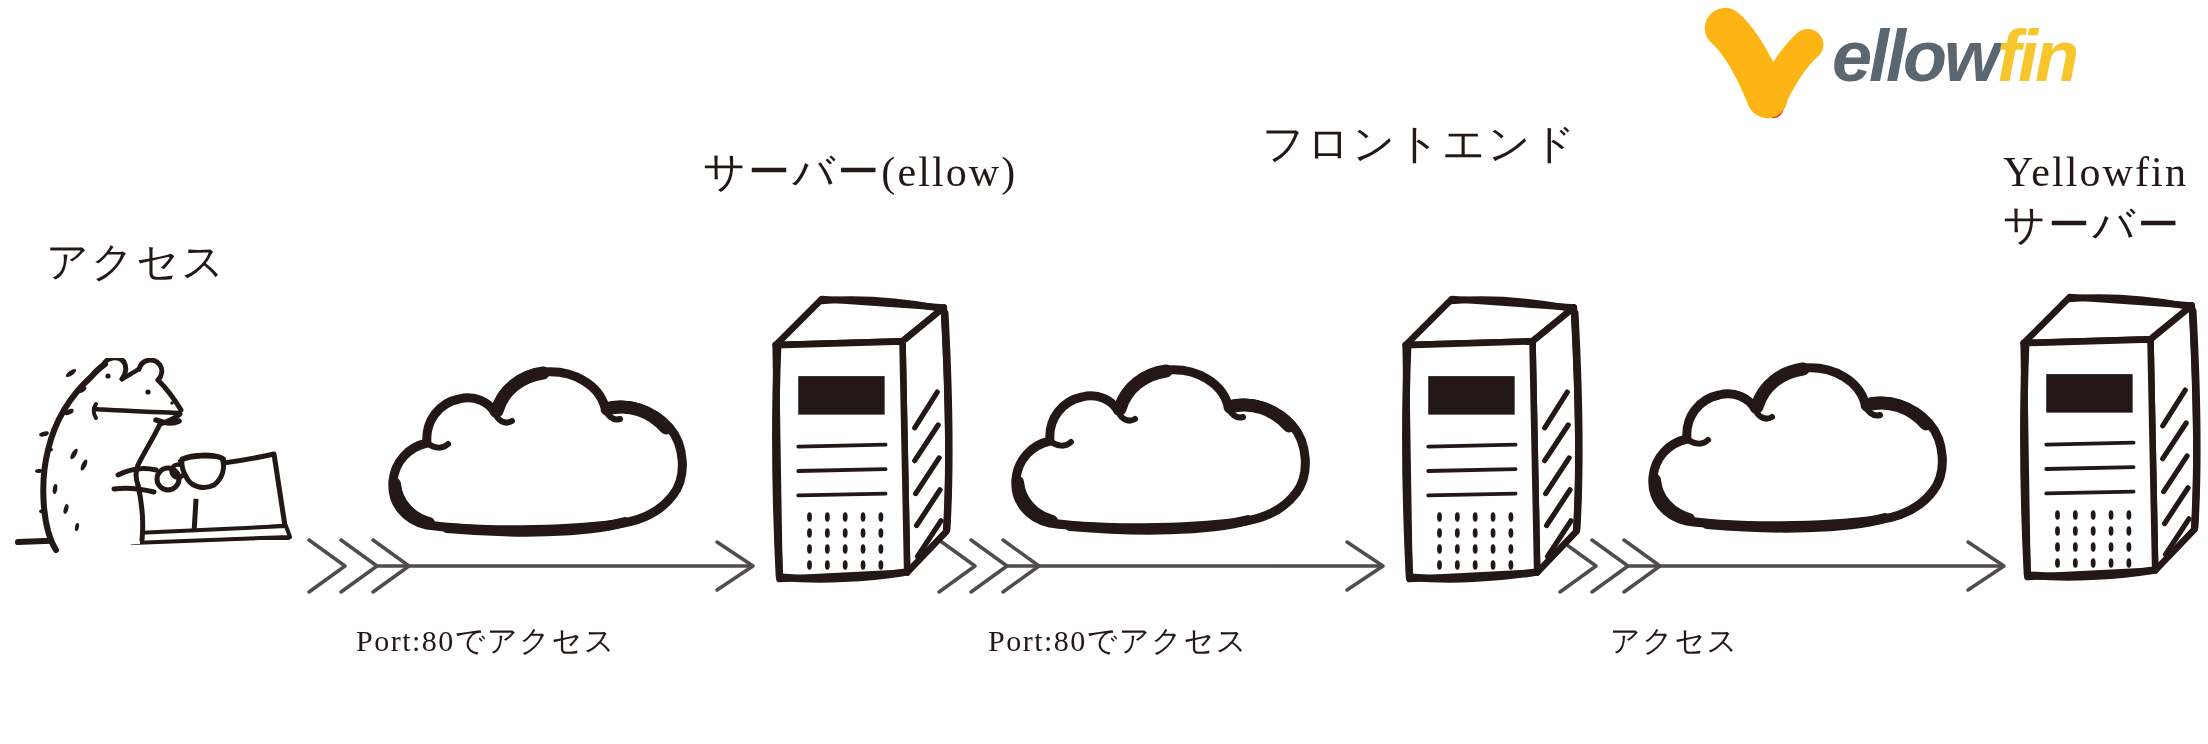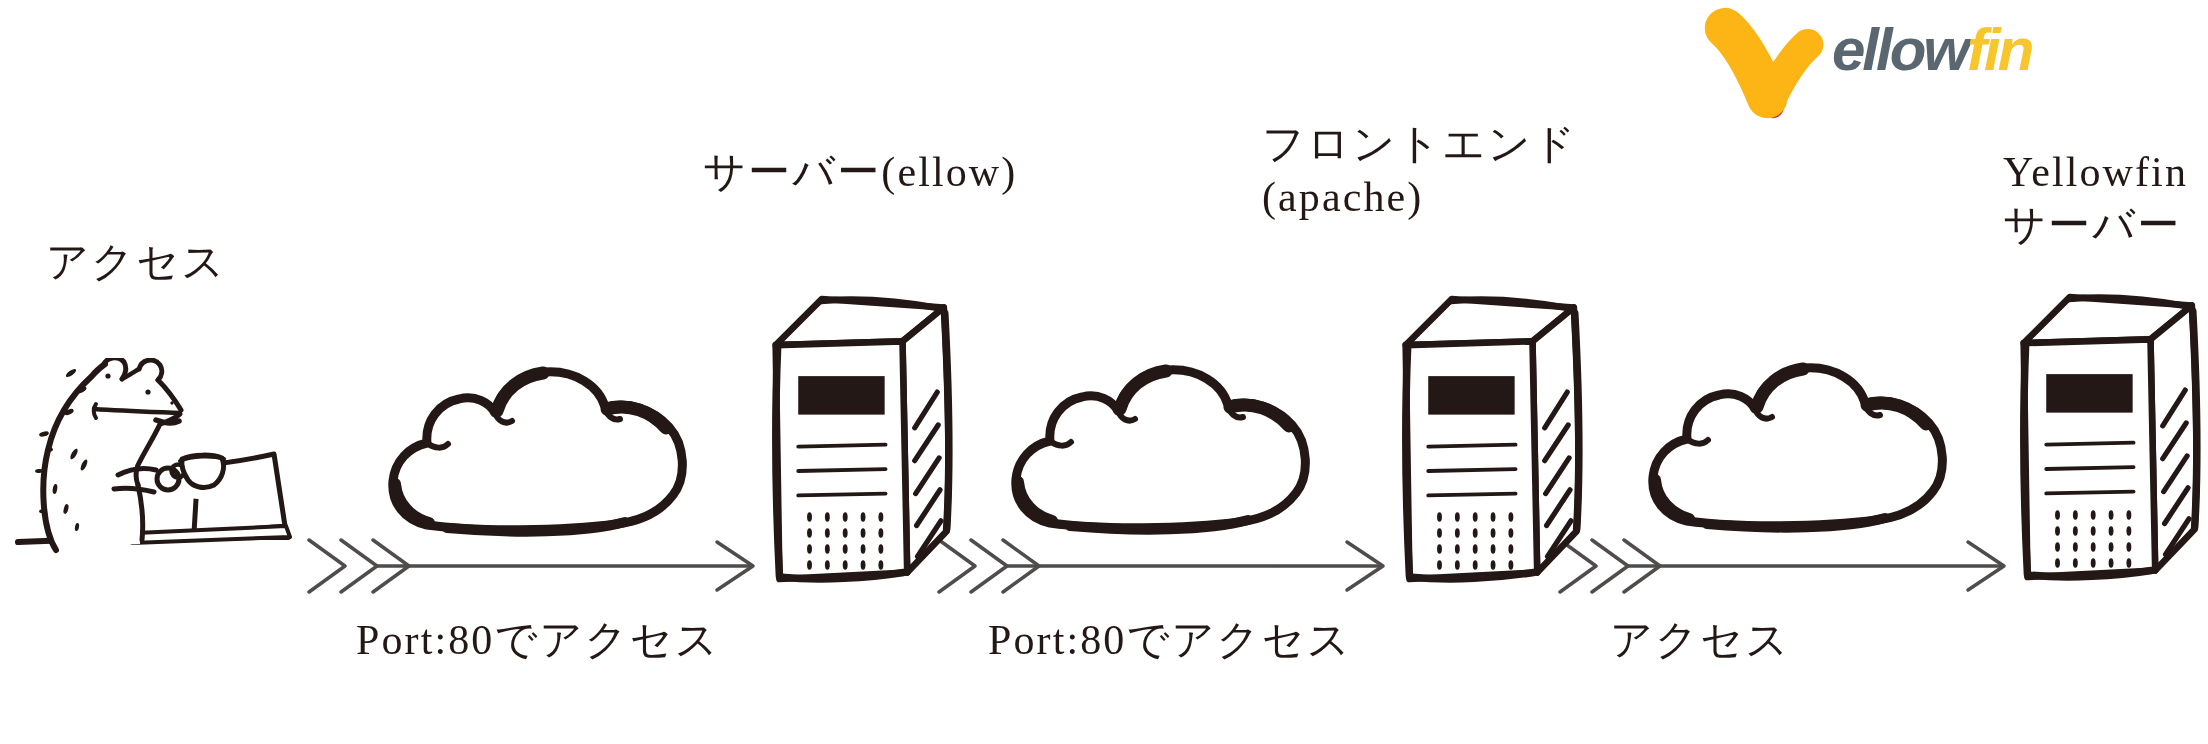--- a/index.html
+++ b/index.html
@@ -5,29 +5,29 @@
   html,body{margin:0;padding:0;background:#ffffff;}
   #canvas{
     position:relative;width:2208px;height:744px;background:#ffffff;
     overflow:hidden;
     font-family:"Liberation Serif","DejaVu Serif",serif;
     color:#231815;
   }
   .art{position:absolute;}
   .label{position:absolute;color:#231815;letter-spacing:0.05em;}
   .node-label{font-size:42px;line-height:53px;}
-  .conn-label{font-size:42px;line-height:57px;}
+  .conn-label{font-size:30px;line-height:57px;}
   .centered{}
   
   .logo{position:absolute;left:1700px;top:6px;display:flex;align-items:flex-start;}
   .logo-mark{display:block;margin-right:2px;}
   .logo-text{
     font-family:"Liberation Sans","DejaVu Sans",sans-serif;
     font-weight:bold;font-style:italic;
-    font-size:60px;line-height:1;letter-spacing:-3px;
+    font-size:72px;line-height:1;letter-spacing:-3px;
     margin-top:14px;white-space:nowrap;
   }
   .logo-gray{color:#5a6770;}
   .logo-yellow{color:#f7c62c;}
 </style>
 </head>
 <body>
 
 <div id="canvas">
 
@@ -186,21 +186,20 @@
   <div class="label node-label" style="left:46px;top:236px">
     <div>アクセス</div>
   </div>
 
   <div class="label node-label" style="left:703px;top:146px">
     <div>サーバー(ellow)</div>
   </div>
 
   <div class="label node-label" style="left:1262px;top:118px">
     <div>フロントエンド</div>
-    <div>(apache)</div>
   </div>
 
   <div class="label node-label centered" style="left:2003px;top:146px;width:200px">
     <div>Yellowfin</div>
     <div>サーバー</div>
   </div>
 
   <div class="label conn-label" style="left:356px;top:612px">
     <div>Port:80でアクセス</div>
   </div>

